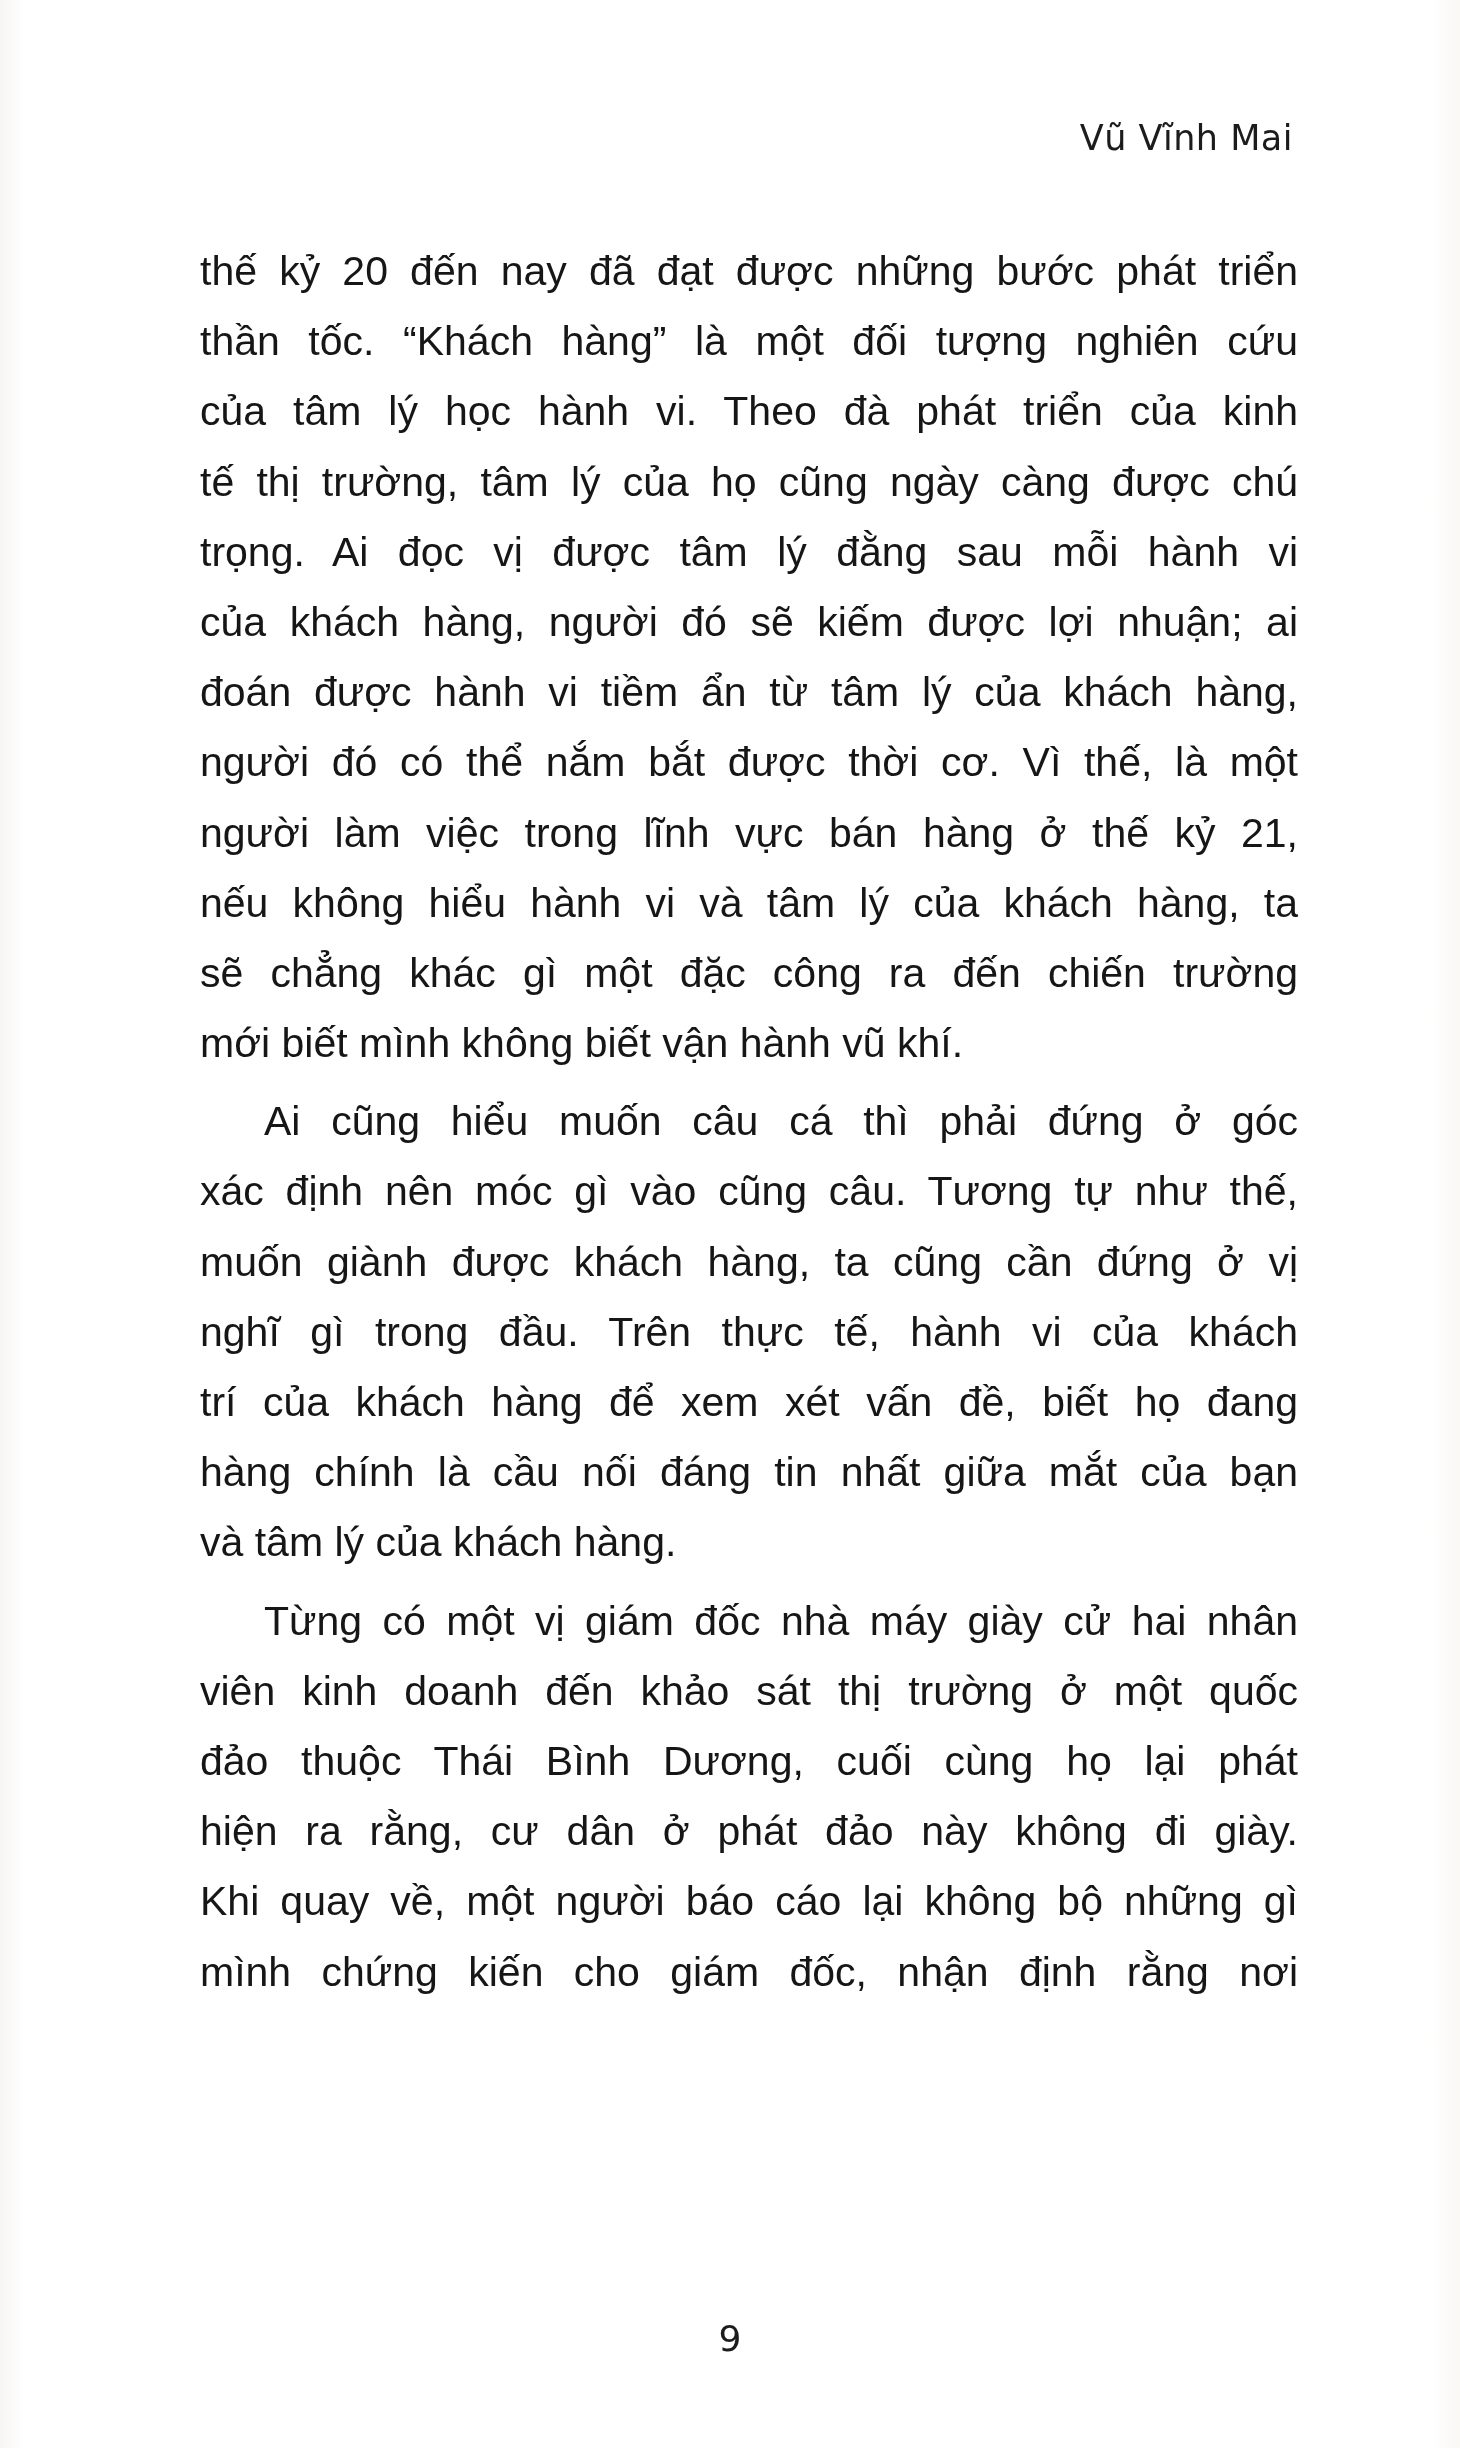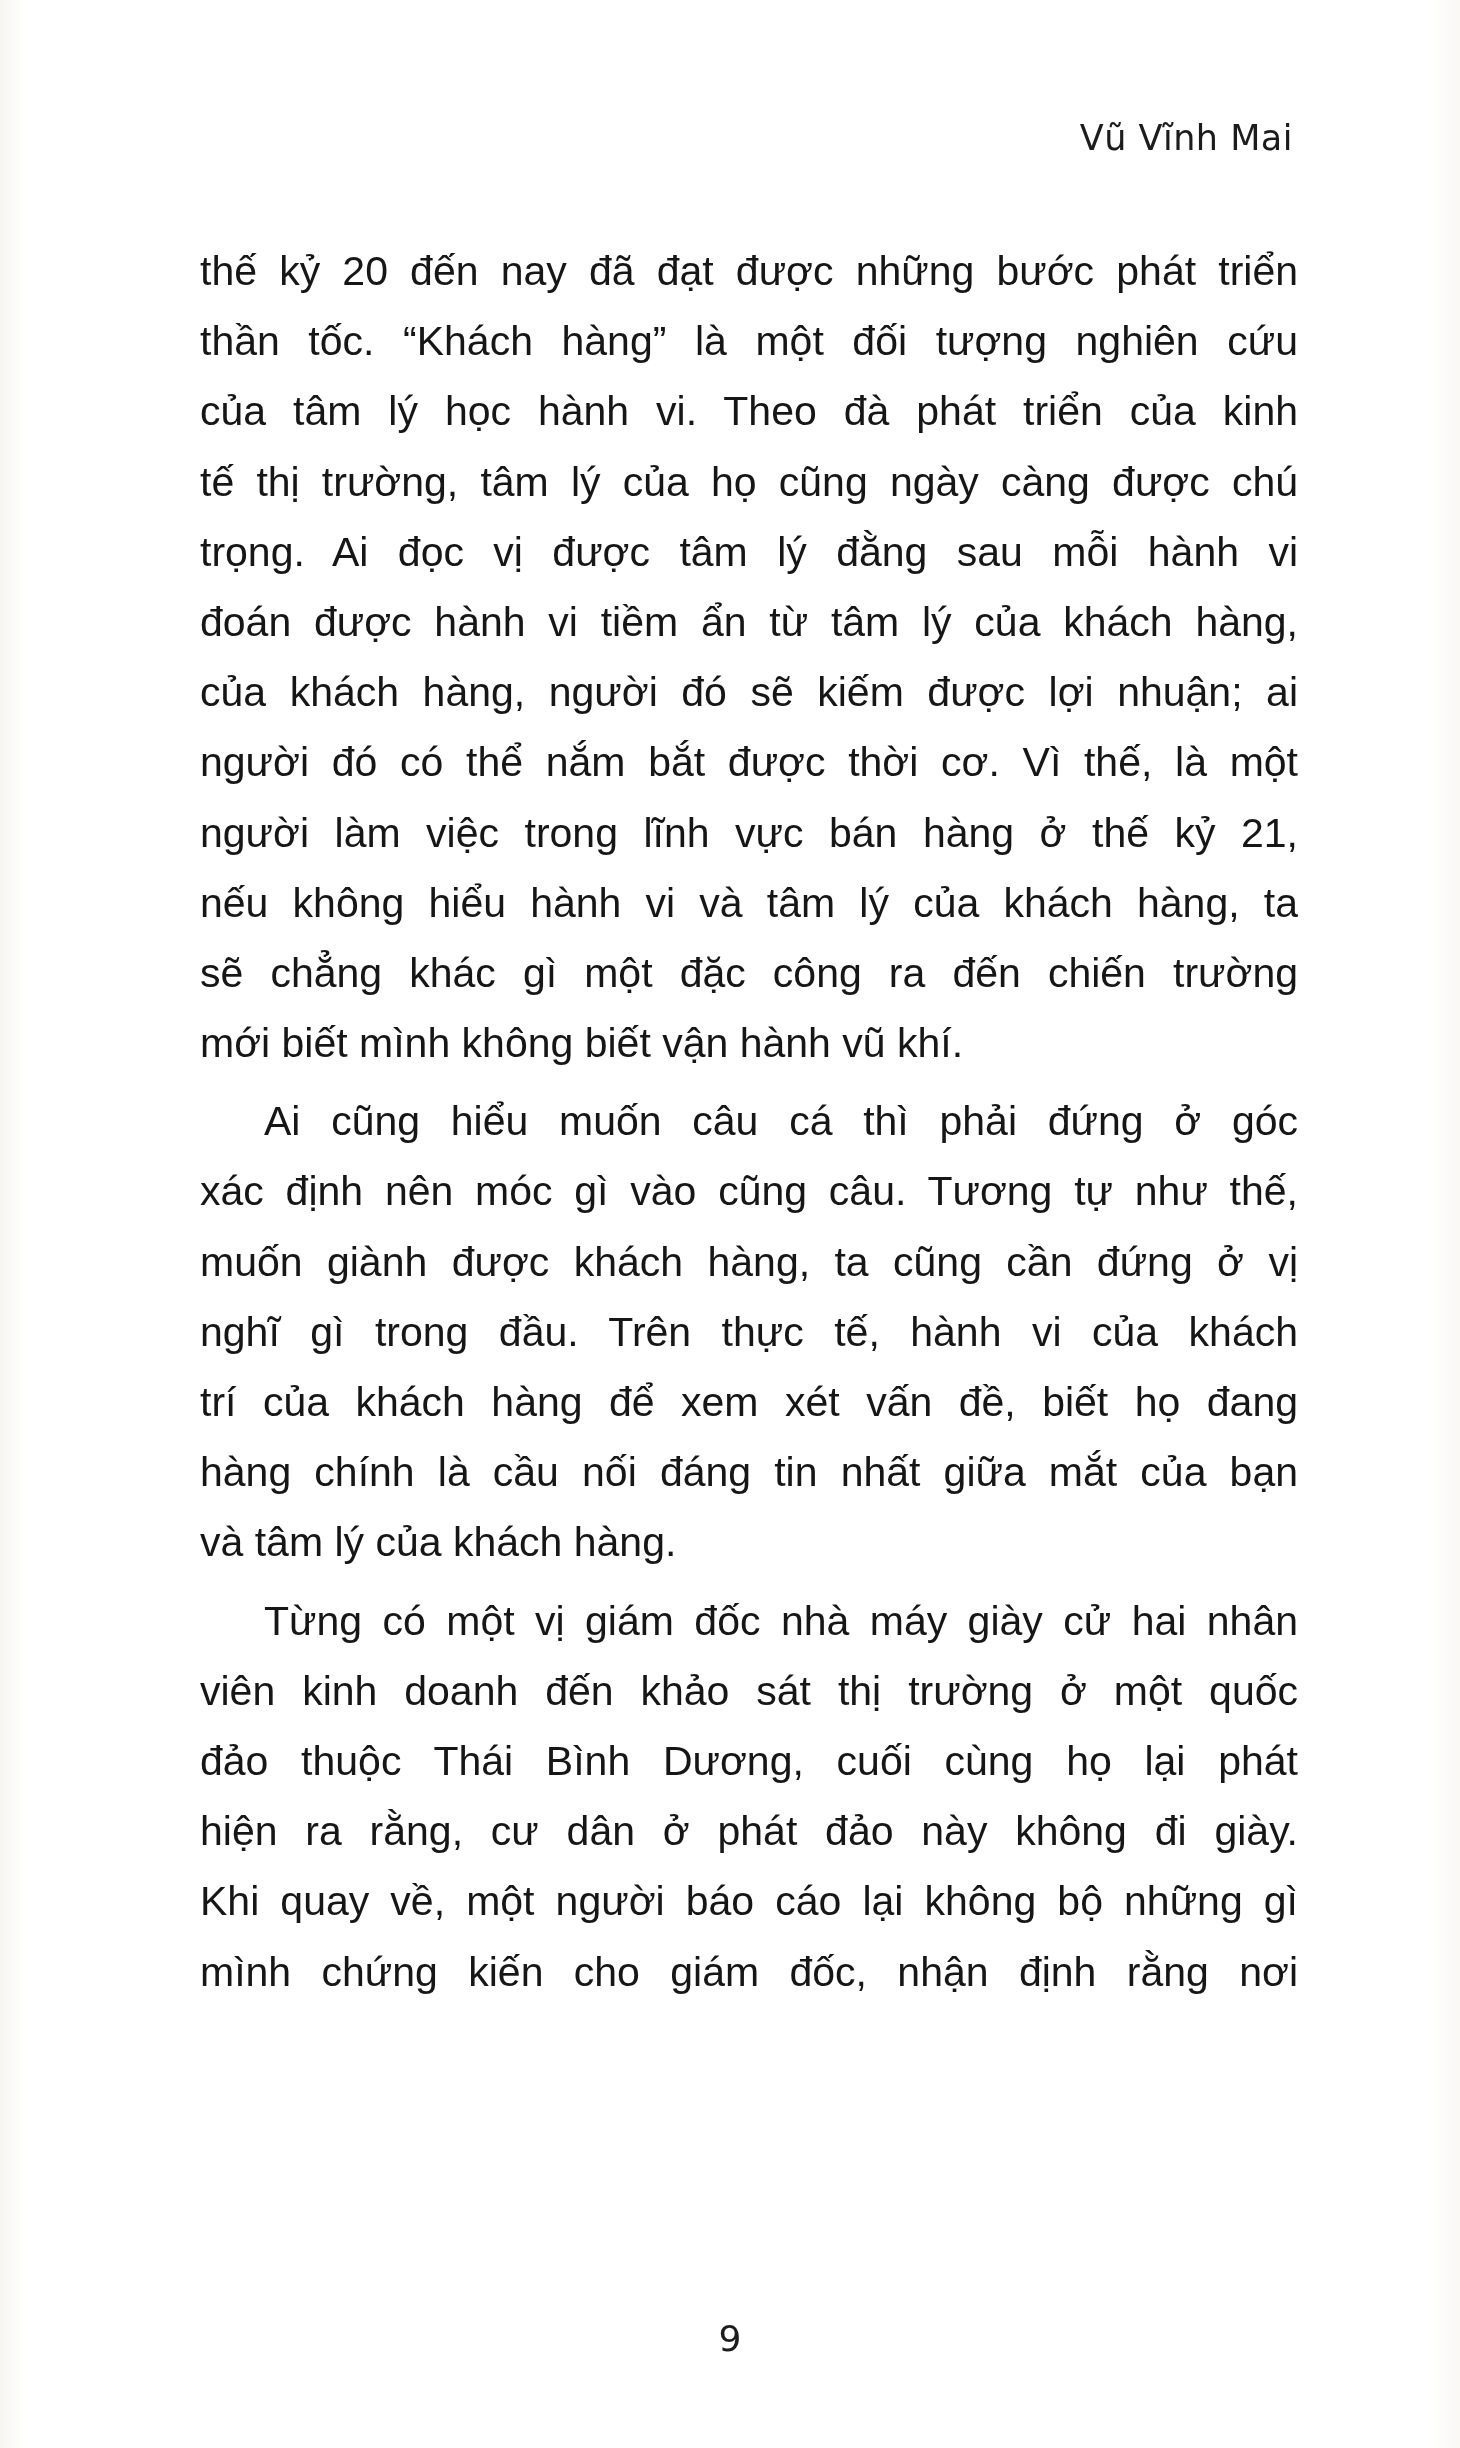--- a/index.html
+++ b/index.html
@@ -79,22 +79,22 @@
   <div class="running-header">Vũ Vĩnh Mai</div>
 
   <div class="body-text">
 
     <p class="paragraph">
       <span class="line">thế kỷ 20 đến nay đã đạt được những bước phát triển</span>
       <span class="line">thần tốc. “Khách hàng” là một đối tượng nghiên cứu</span>
       <span class="line">của tâm lý học hành vi. Theo đà phát triển của kinh</span>
       <span class="line">tế thị trường, tâm lý của họ cũng ngày càng được chú</span>
       <span class="line">trọng. Ai đọc vị được tâm lý đằng sau mỗi hành vi</span>
+      <span class="line">của khách hàng, người đó sẽ kiếm được lợi nhuận; ai</span>
       <span class="line">đoán được hành vi tiềm ẩn từ tâm lý của khách hàng,</span>
-      <span class="line">của khách hàng, người đó sẽ kiếm được lợi nhuận; ai</span>
       <span class="line">người đó có thể nắm bắt được thời cơ. Vì thế, là một</span>
       <span class="line">người làm việc trong lĩnh vực bán hàng ở thế kỷ 21,</span>
       <span class="line">nếu không hiểu hành vi và tâm lý của khách hàng, ta</span>
       <span class="line">sẽ chẳng khác gì một đặc công ra đến chiến trường</span>
       <span class="line last">mới biết mình không biết vận hành vũ khí.</span>
     </p>
 
     <p class="paragraph">
       <span class="line indent">Ai cũng hiểu muốn câu cá thì phải đứng ở góc</span>
       <span class="line">xác định nên móc gì vào cũng câu. Tương tự như thế,</span>

